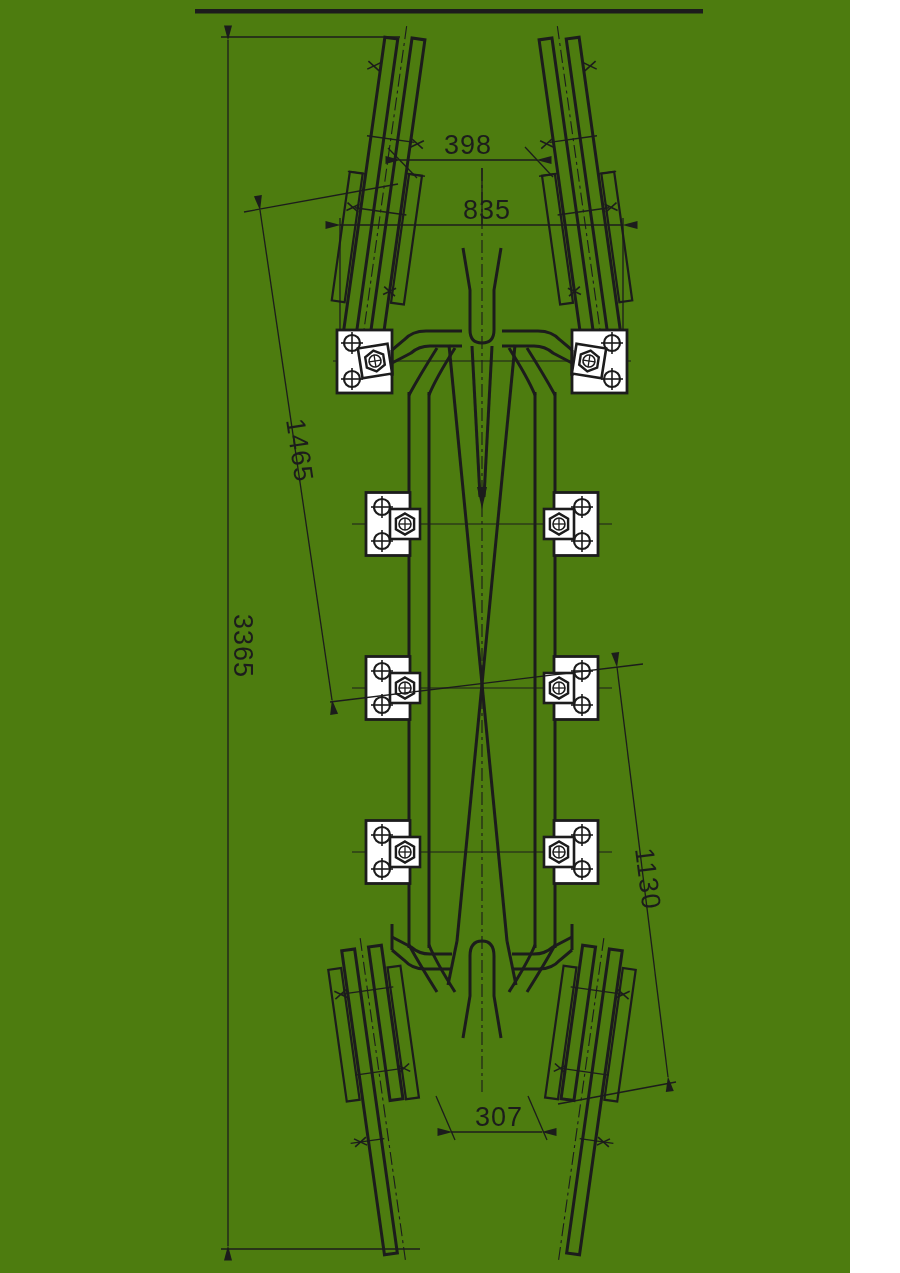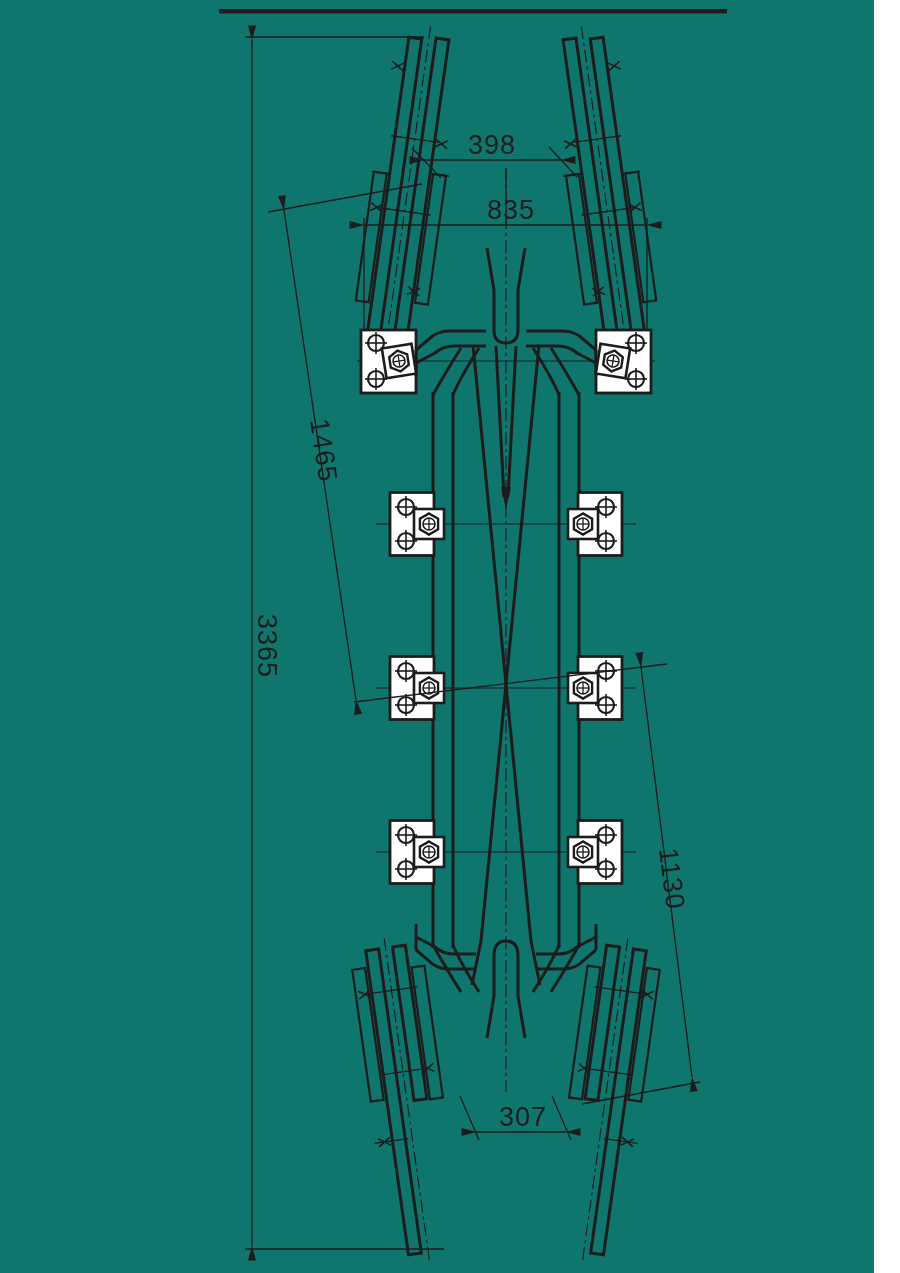--- a/index.html
+++ b/index.html
@@ -1,22 +1,21 @@
 <!DOCTYPE html>
 <html><head>
 <meta charset="utf-8">
 <style>
   html,body{margin:0;padding:0;background:#ffffff;}
   .sheet{
     position:relative;
     width:850px;height:1273px;
-    background:#0f766e;
+    background:#4d7c0f;
     font-family:"Liberation Sans", sans-serif;
     overflow:hidden;
-    padding-left:24px;
   }
   svg{display:block;}
   text{
     font-family:"Liberation Sans", sans-serif;
     fill:#1c1c1c;
     font-size:27px;
     letter-spacing:1px;
   }
 </style>
 </head>

